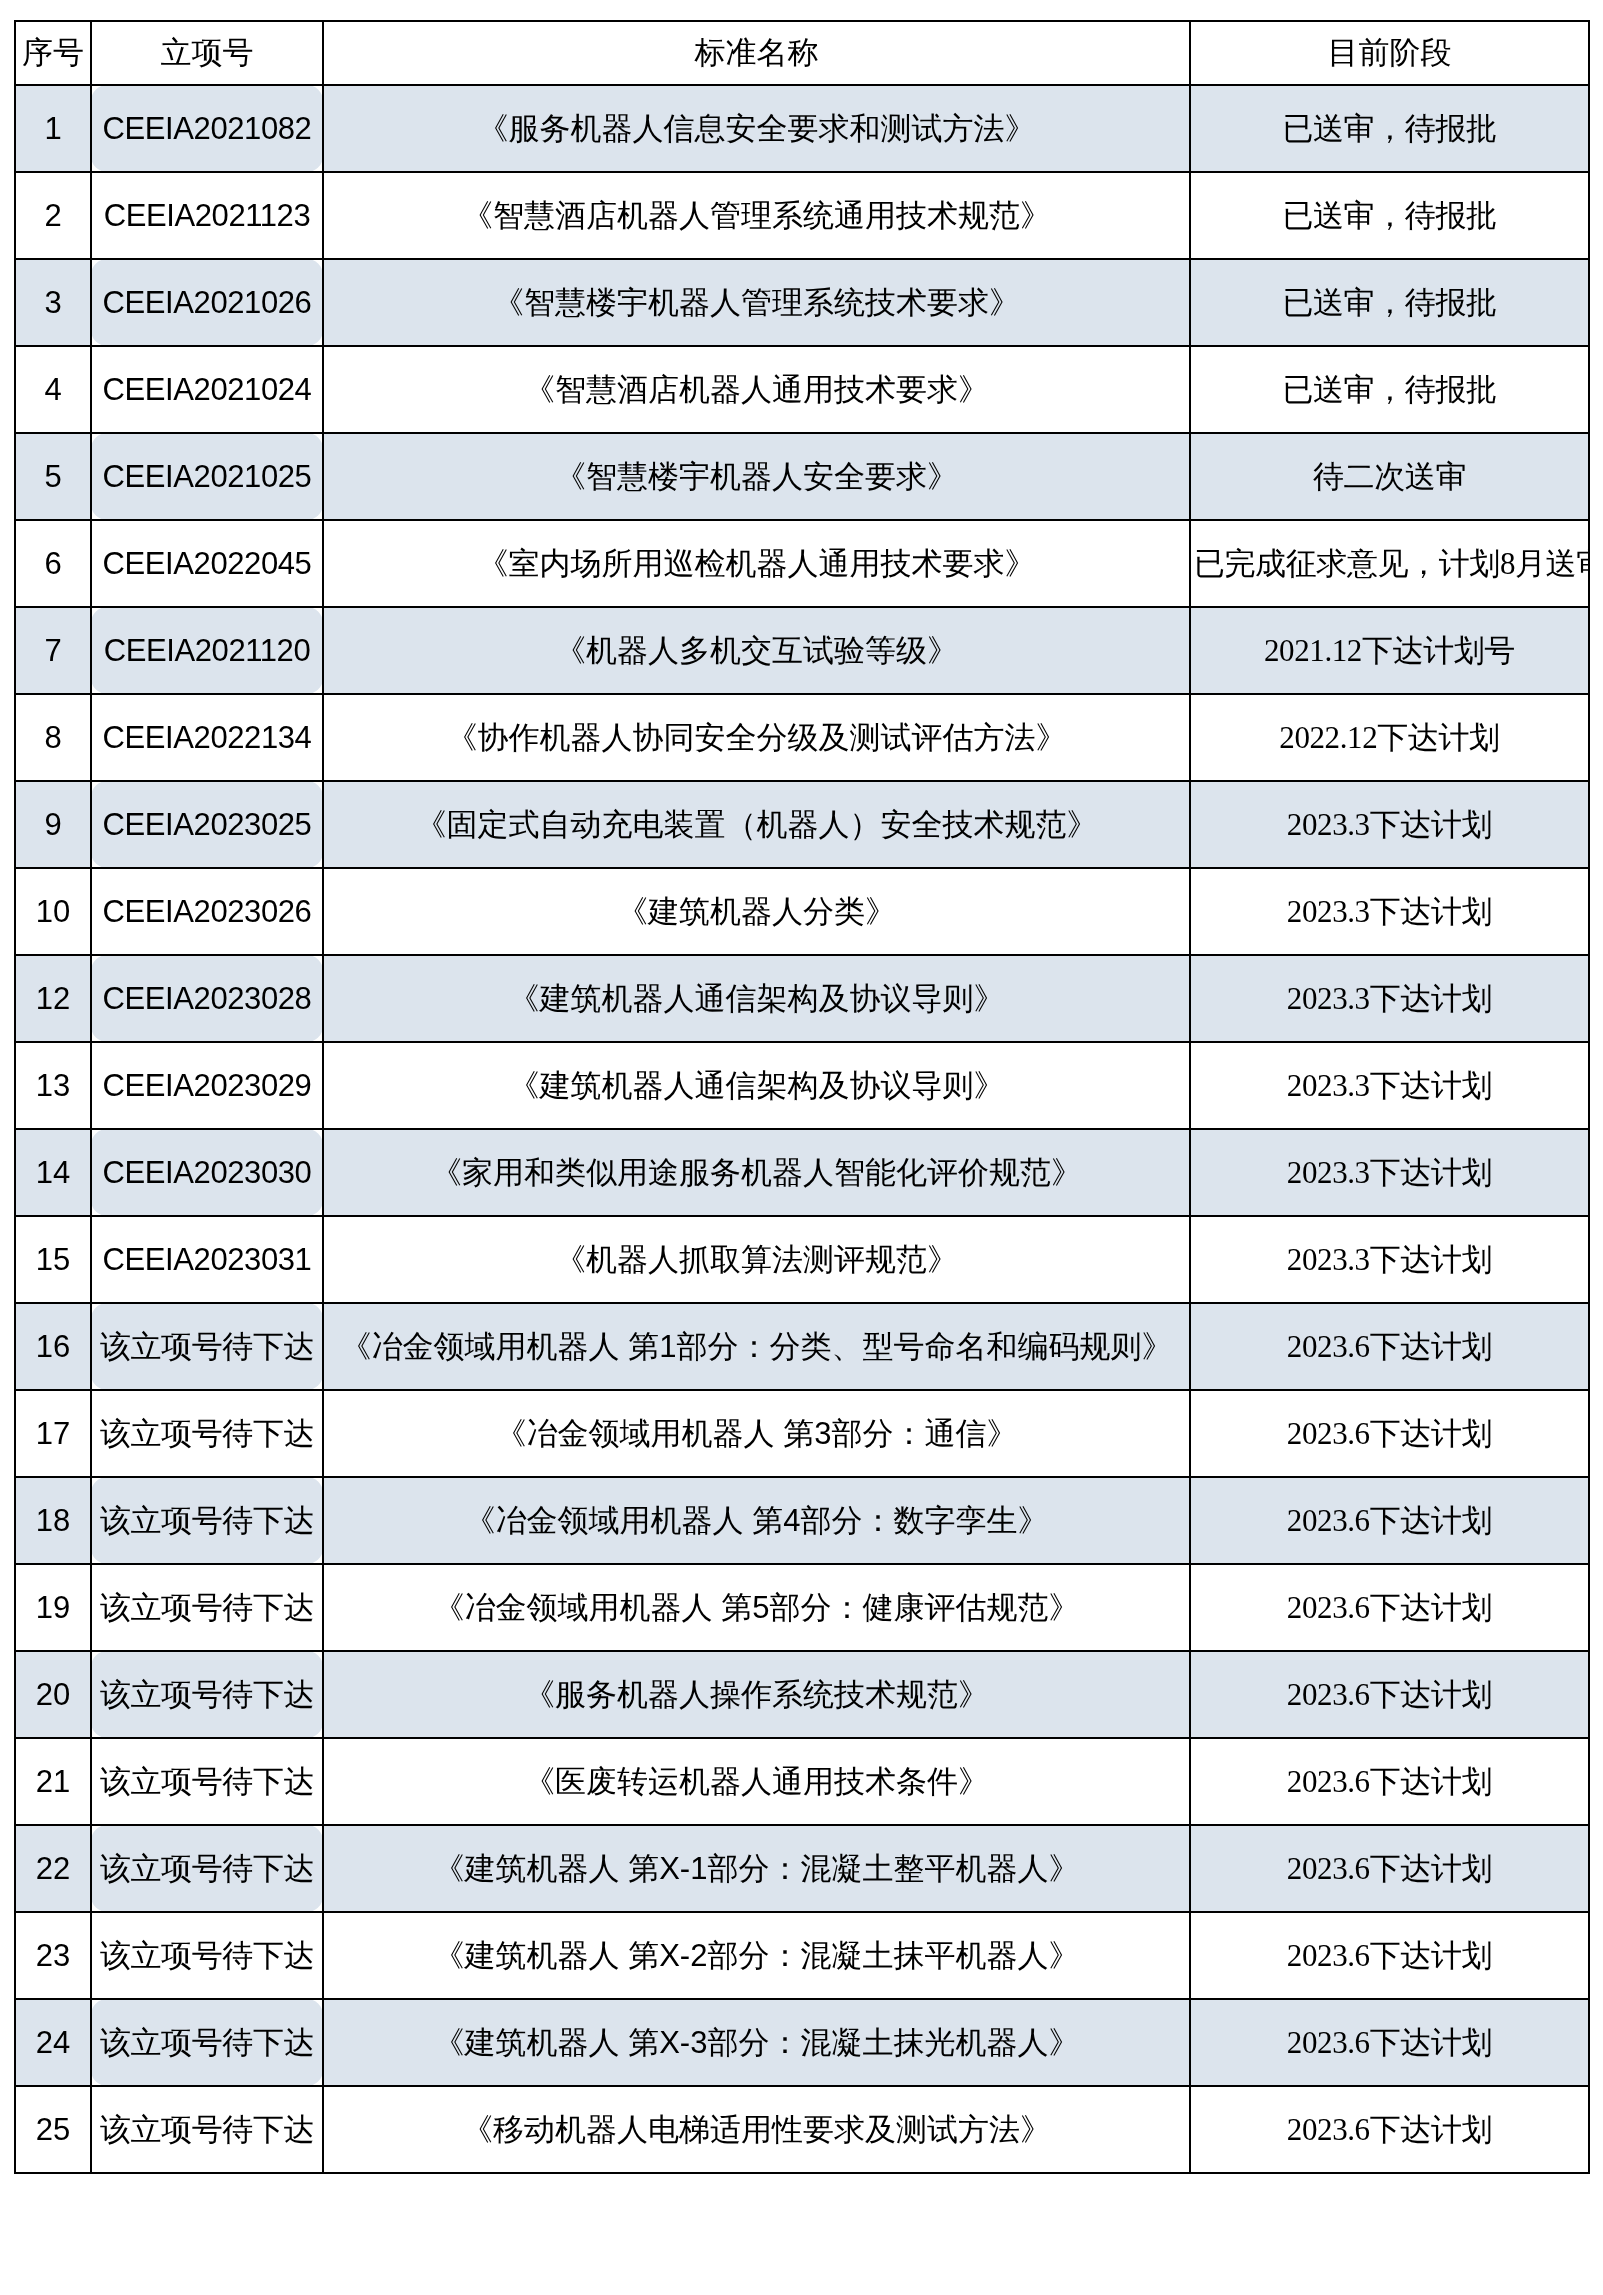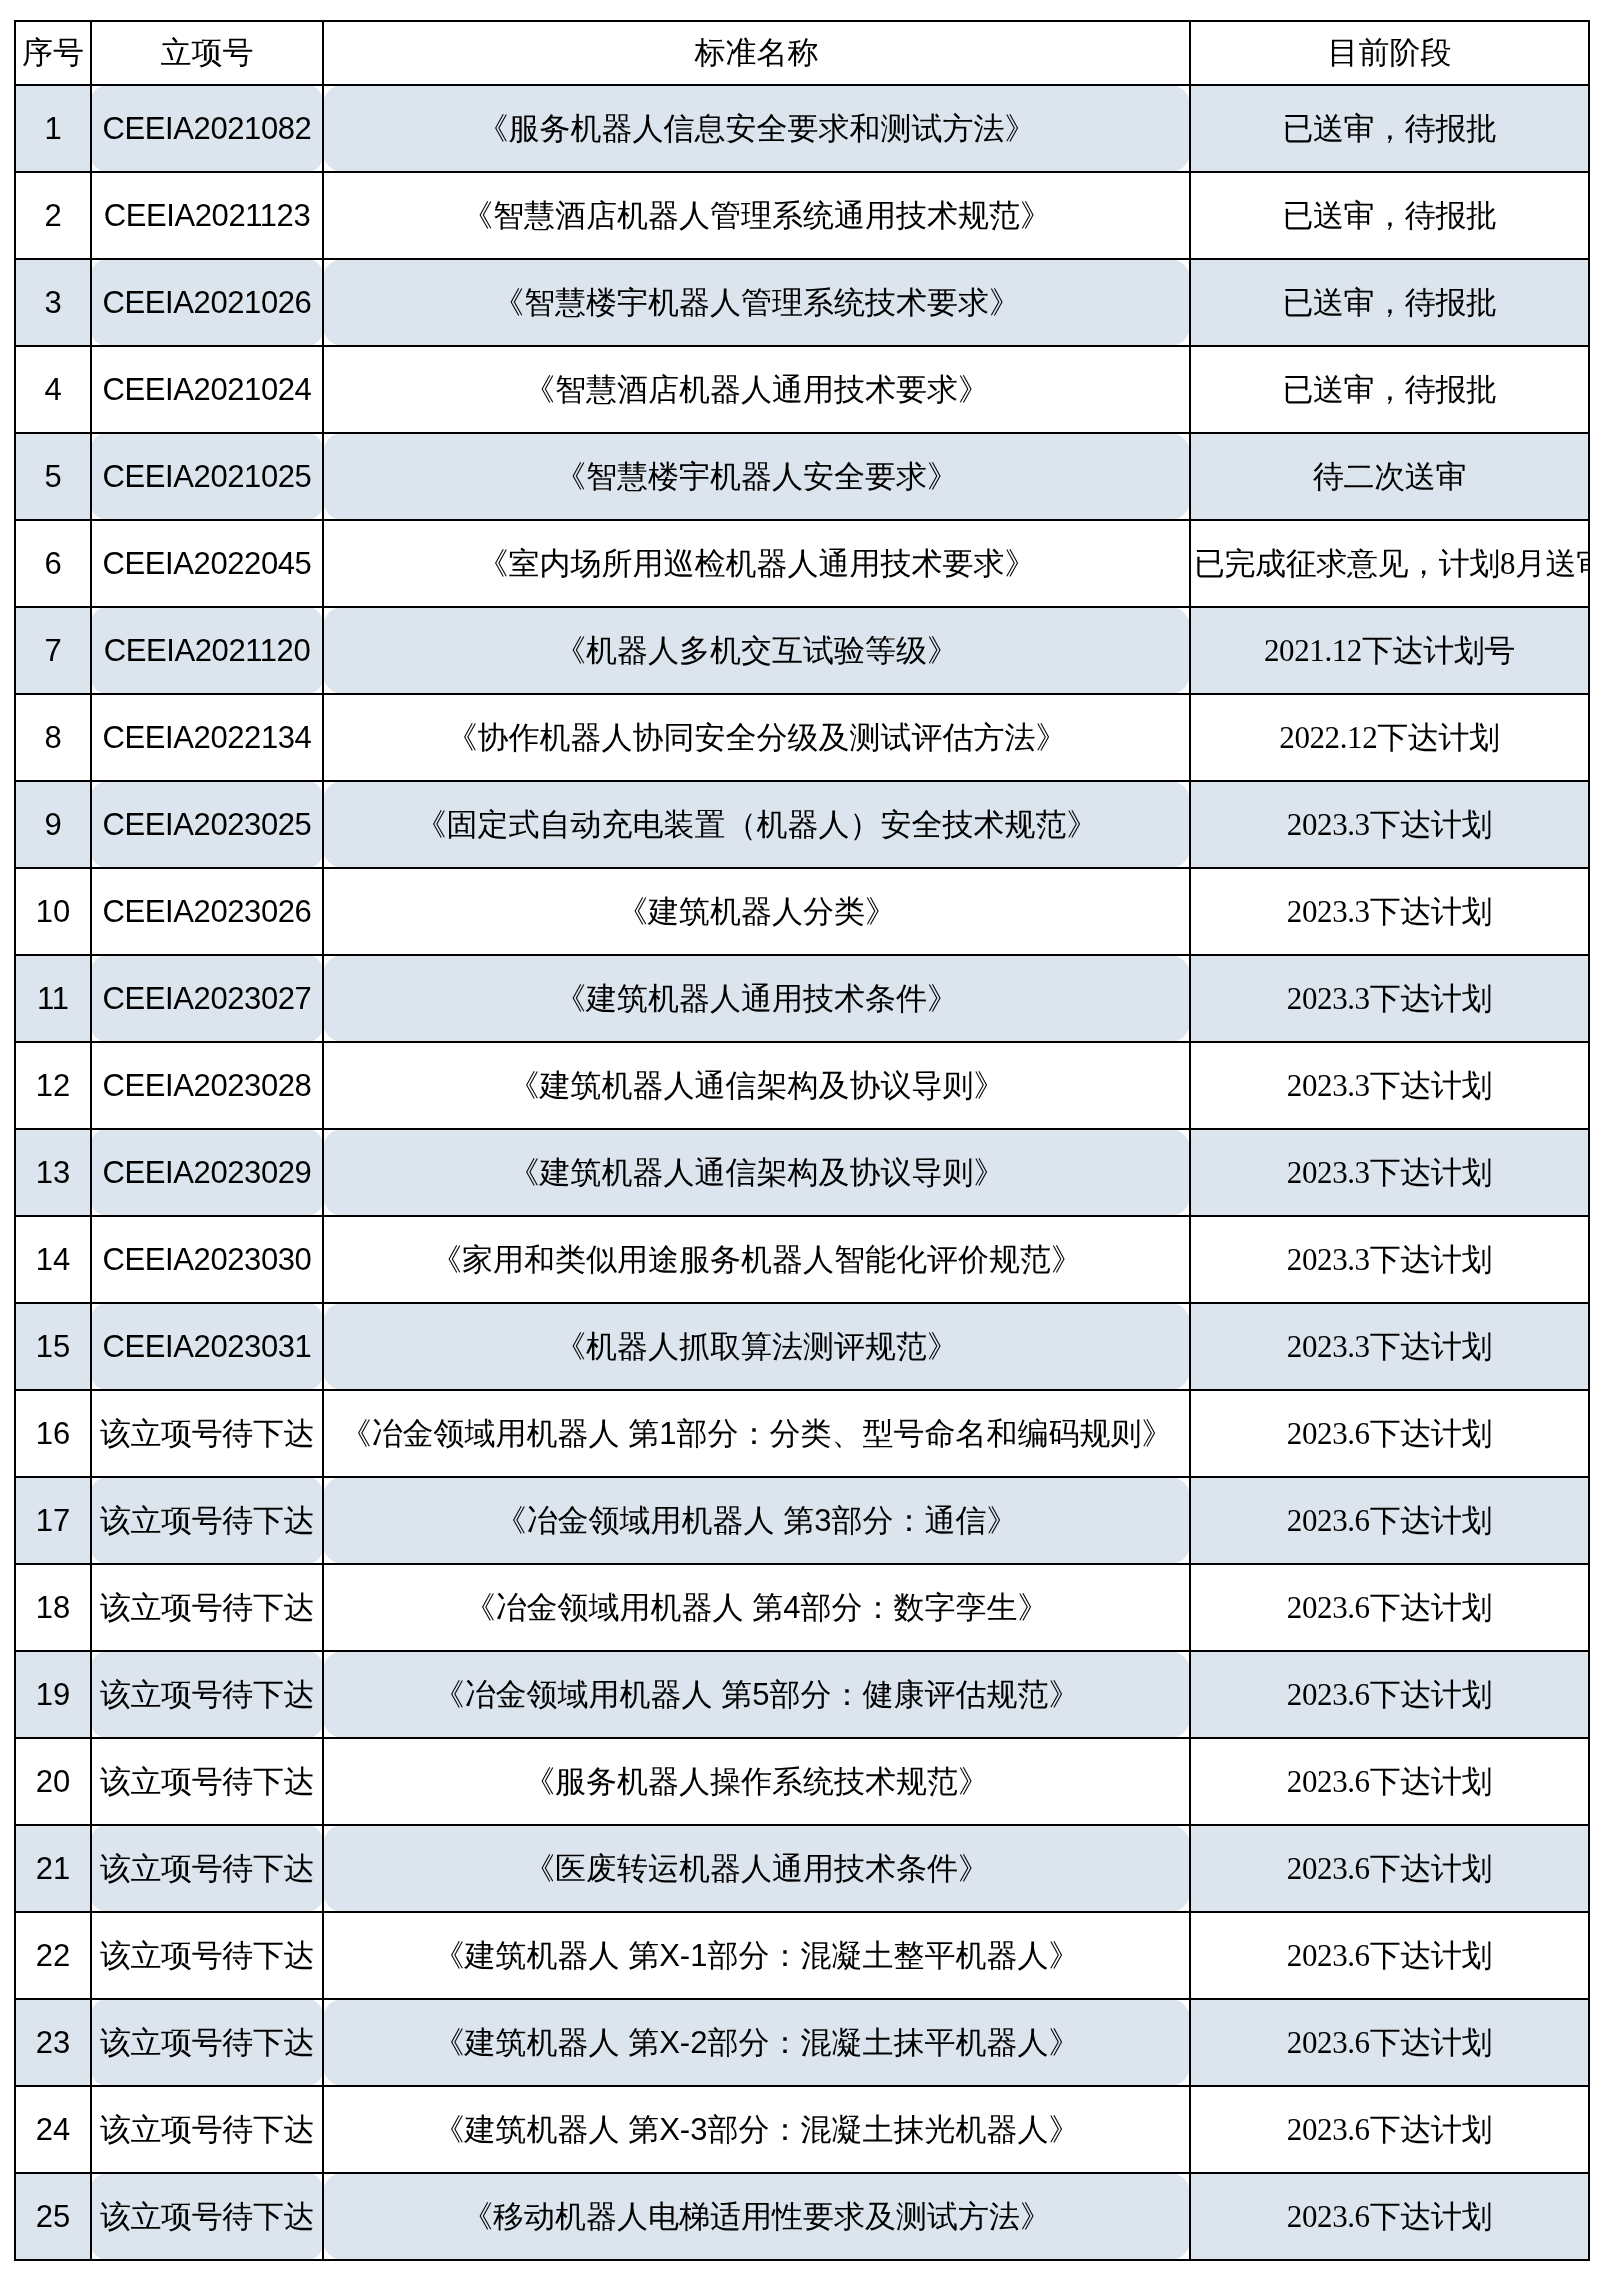--- a/index.html
+++ b/index.html
@@ -27,21 +27,21 @@
     font-weight: normal;
     line-height: 1.25;
     overflow: hidden;
   }
   thead tr { height: 64px; }
   tbody tr { height: 87px; background: var(--bg); }
   tbody tr:nth-child(odd) { background: var(--stripe); }
   td.c-stage { font-size: 29px; white-space: nowrap; padding: 0 1.5px; letter-spacing: -0.4px; font-family: Liberation Serif, serif; }
   td.c-no { font-size: 31px; }
   td.c-pid { font-size: 31px; letter-spacing: -0.4px; border-radius: 16px; }
-  td.c-name { font-size: 31px; border-radius: 20px; }
+  td.c-name { font-size: 31px; }
 </style>
 </head>
 <body>
 
 <div class="table-wrap">
   <table class="std-table">
     <colgroup>
       <col style="width:76px">
       <col style="width:232px">
       <col style="width:867px">
@@ -110,26 +110,20 @@
     <td class="c-name">《固定式自动充电装置（机器人）安全技术规范》</td>
     <td class="c-stage">2023.3下达计划</td>
   </tr>
         <tr>
     <td class="c-no">10</td>
     <td class="c-pid">CEEIA2023026</td>
     <td class="c-name">《建筑机器人分类》</td>
     <td class="c-stage">2023.3下达计划</td>
   </tr>
         <tr>
-    <td class="c-no">11</td>
-    <td class="c-pid">CEEIA2023027</td>
-    <td class="c-name">《建筑机器人通用技术条件》</td>
-    <td class="c-stage">2023.3下达计划</td>
-  </tr>
-        <tr>
     <td class="c-no">12</td>
     <td class="c-pid">CEEIA2023028</td>
     <td class="c-name">《建筑机器人通信架构及协议导则》</td>
     <td class="c-stage">2023.3下达计划</td>
   </tr>
         <tr>
     <td class="c-no">13</td>
     <td class="c-pid">CEEIA2023029</td>
     <td class="c-name">《建筑机器人通信架构及协议导则》</td>
     <td class="c-stage">2023.3下达计划</td>

